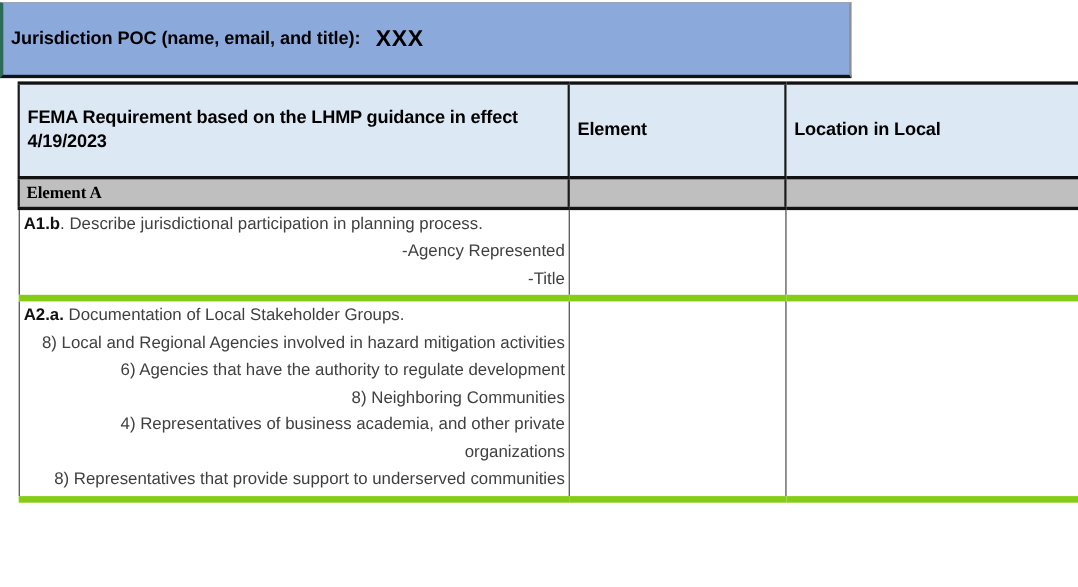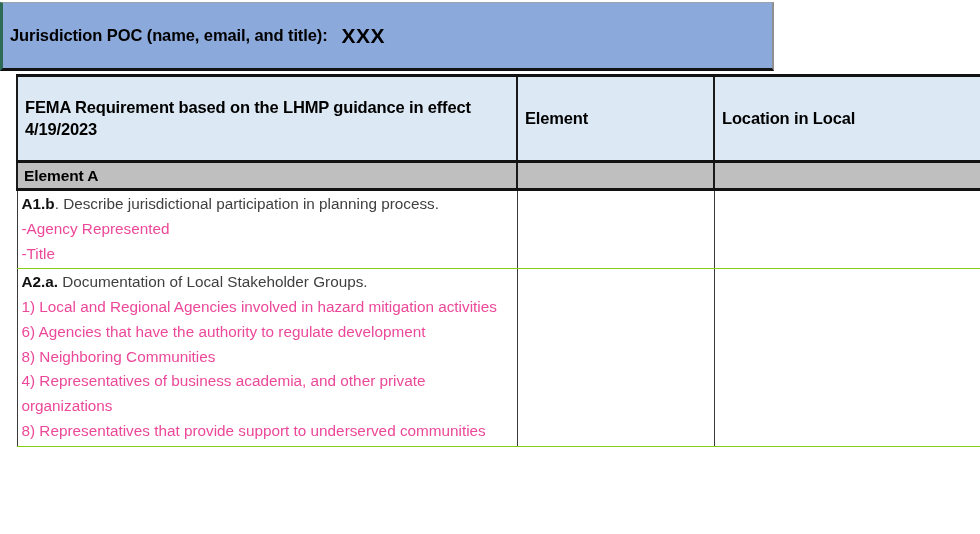--- a/index.html
+++ b/index.html
@@ -101,44 +101,46 @@
     border-left: 2px solid #1a1a1a;
     border-right: 2px solid #1a1a1a;
     vertical-align: middle;
   }
   .band .cell-inner {
     padding: 0 0 0 6px;
     font-size: 15.5px;
     font-weight: bold;
     color: #000000;
     letter-spacing: -0.1px;
+    font-family: Liberation Serif, serif;
   }
 
   
   .body-row td {
     background: #ffffff;
-    border-bottom: 1px solid #84cc16;
+    border-bottom: 6px solid #84cc16;
     border-left: 1px solid #3a3a3a;
     border-right: 1px solid #3a3a3a;
   }
   .body-row .cell-inner {
     padding: 1px 3px 2px 4px;
     font-size: 15.3px;
     color: #3f3f3f;
     line-height: 1.62;
   }
   .body-row .cell-inner .code {
     font-weight: bold;
     color: #111111;
   }
   .body-row .cell-inner .lead {
     color: #3f3f3f;
   }
   .sub {
-    color: #ec4899;
+    color: #404040;
+    text-align: right;
   }
   .sub-line { display: block; }
 
   .empty-cell { min-height: 8px; }
 </style>
 </head>
 <body>
 
 <div class="sheet">
 
@@ -191,21 +193,21 @@
         </td>
         <td>
           <div class="cell-inner empty-cell"></div>
         </td>
       </tr>
 
       <tr class="body-row">
         <td>
           <div class="cell-inner">
             <span class="code">A2.a.</span><span class="lead"> Documentation of Local Stakeholder Groups.</span>
-            <span class="sub sub-line">1) Local and Regional Agencies involved in hazard mitigation activities</span>
+            <span class="sub sub-line">8) Local and Regional Agencies involved in hazard mitigation activities</span>
             <span class="sub sub-line">6) Agencies that have the authority to regulate development</span>
             <span class="sub sub-line">8) Neighboring Communities</span>
             <span class="sub sub-line">4) Representatives of business academia, and other private organizations</span>
             <span class="sub sub-line">8) Representatives that provide support to underserved communities</span>
           </div>
         </td>
         <td>
           <div class="cell-inner empty-cell"></div>
         </td>
         <td>

